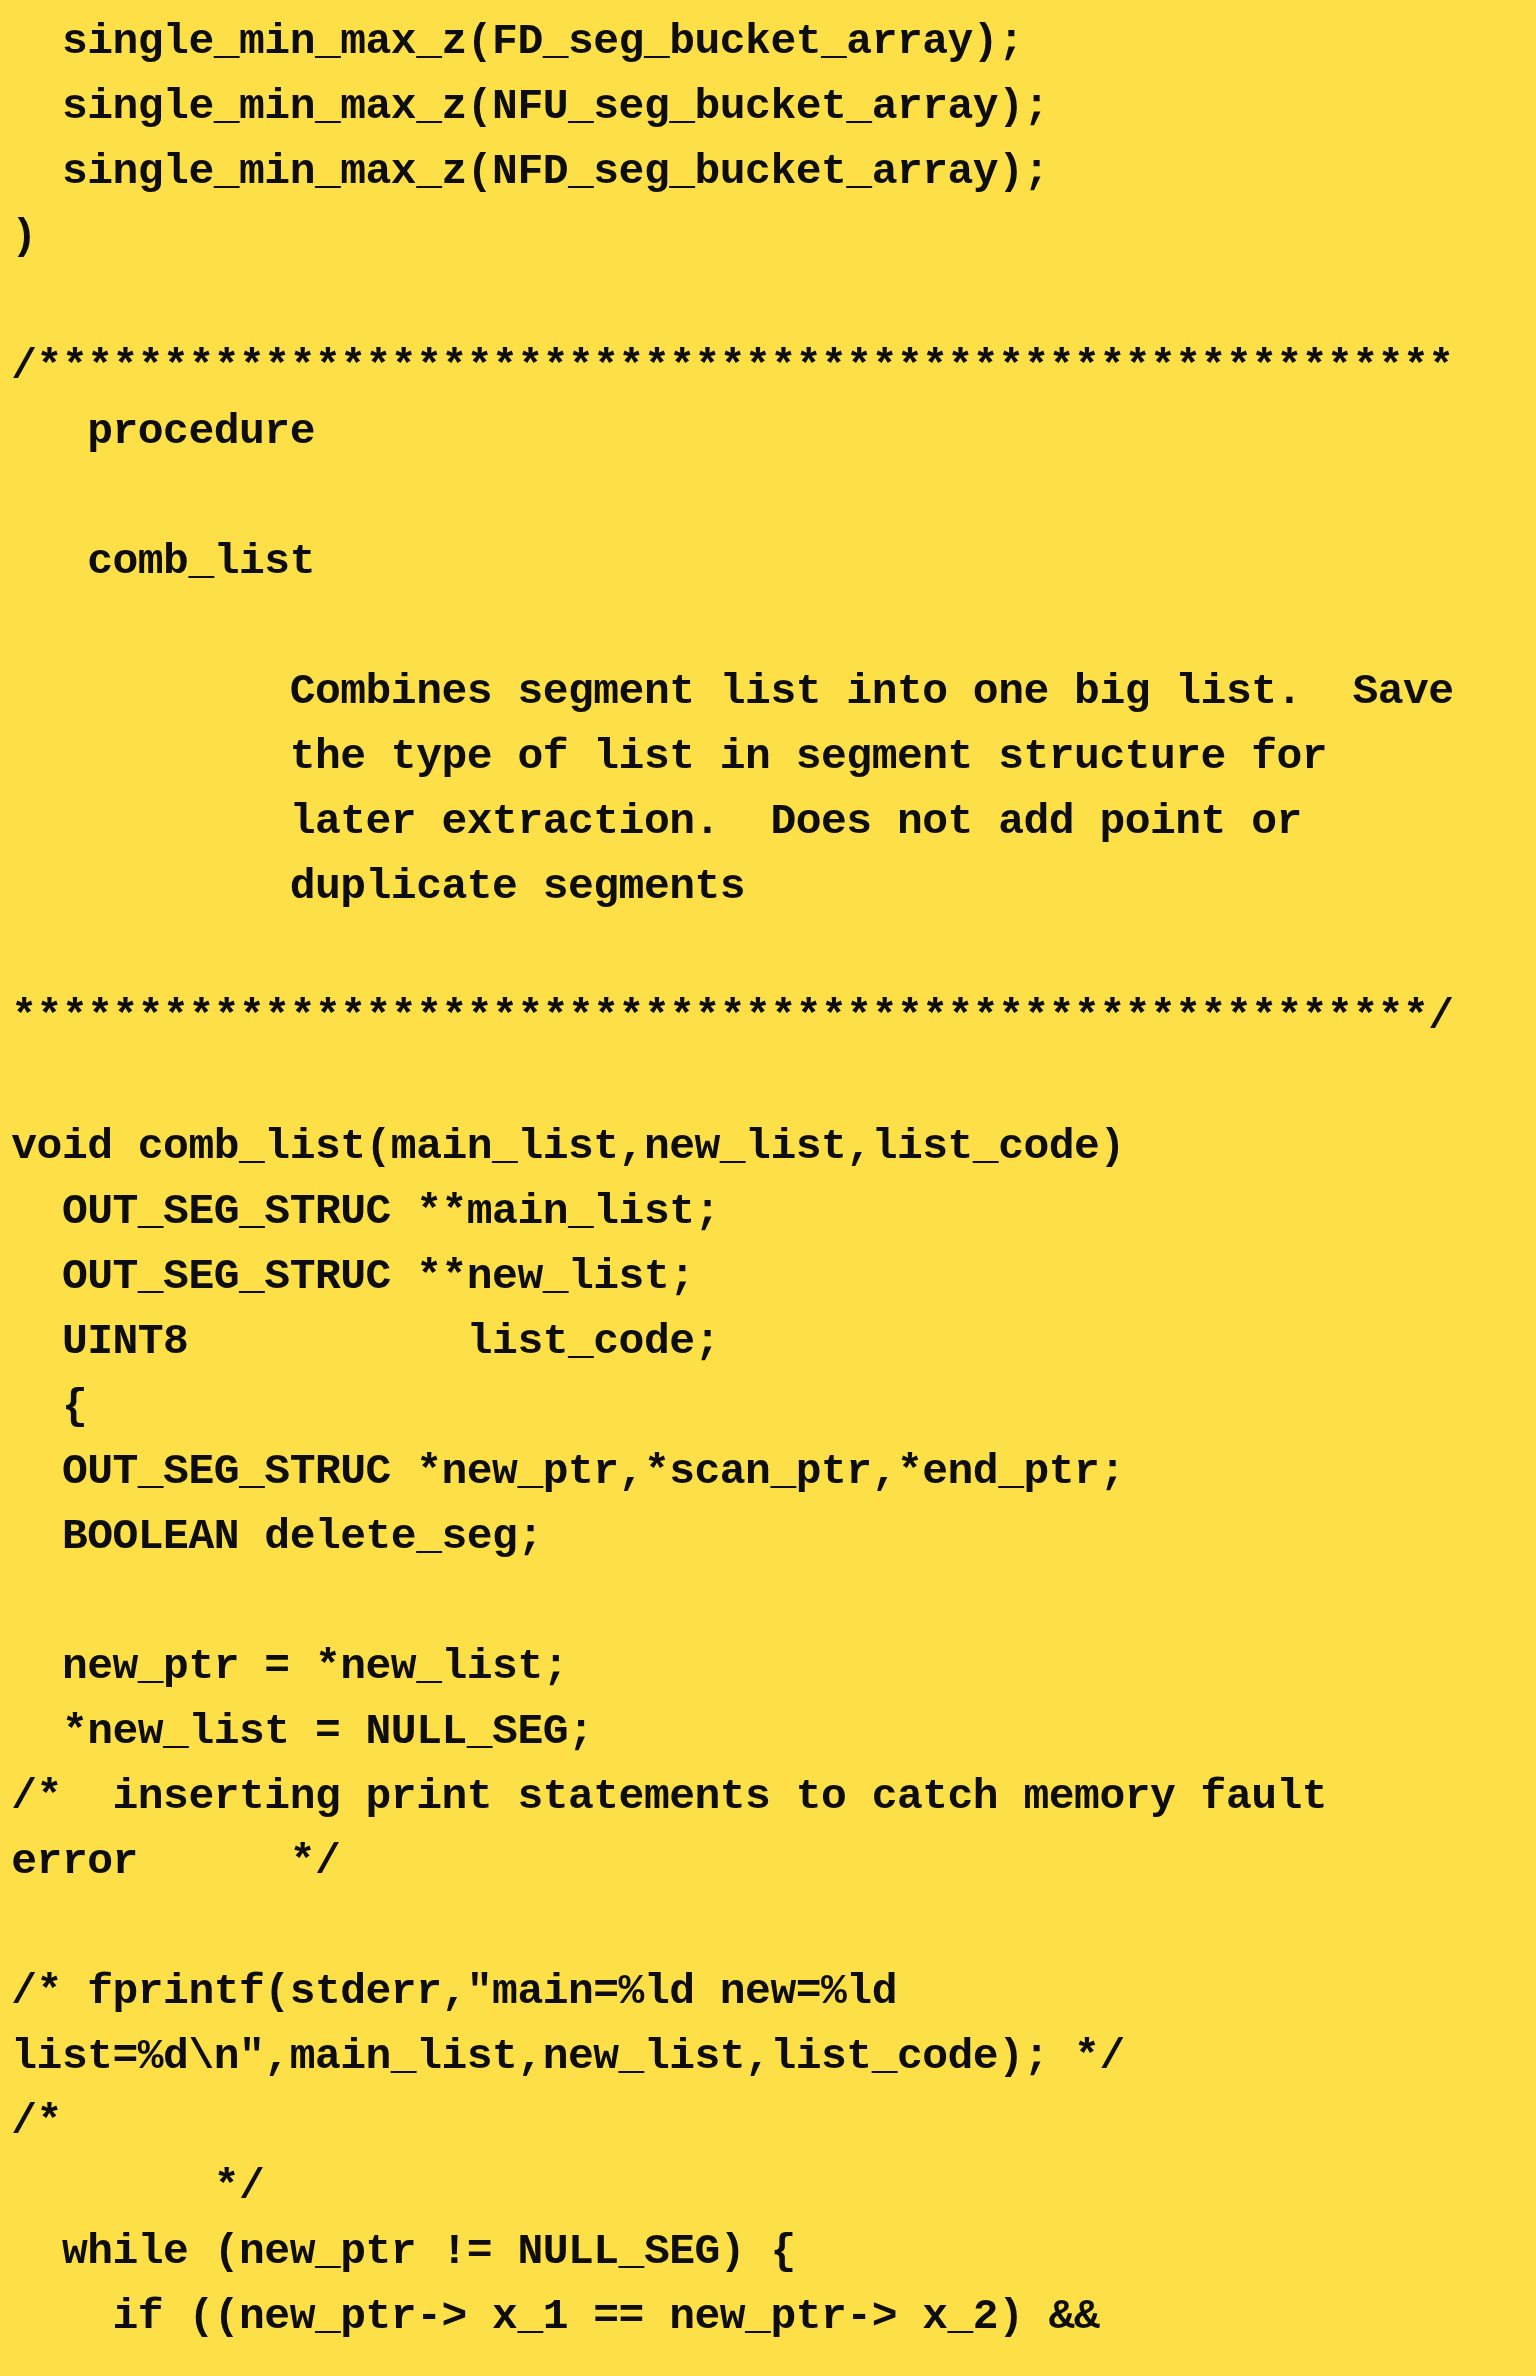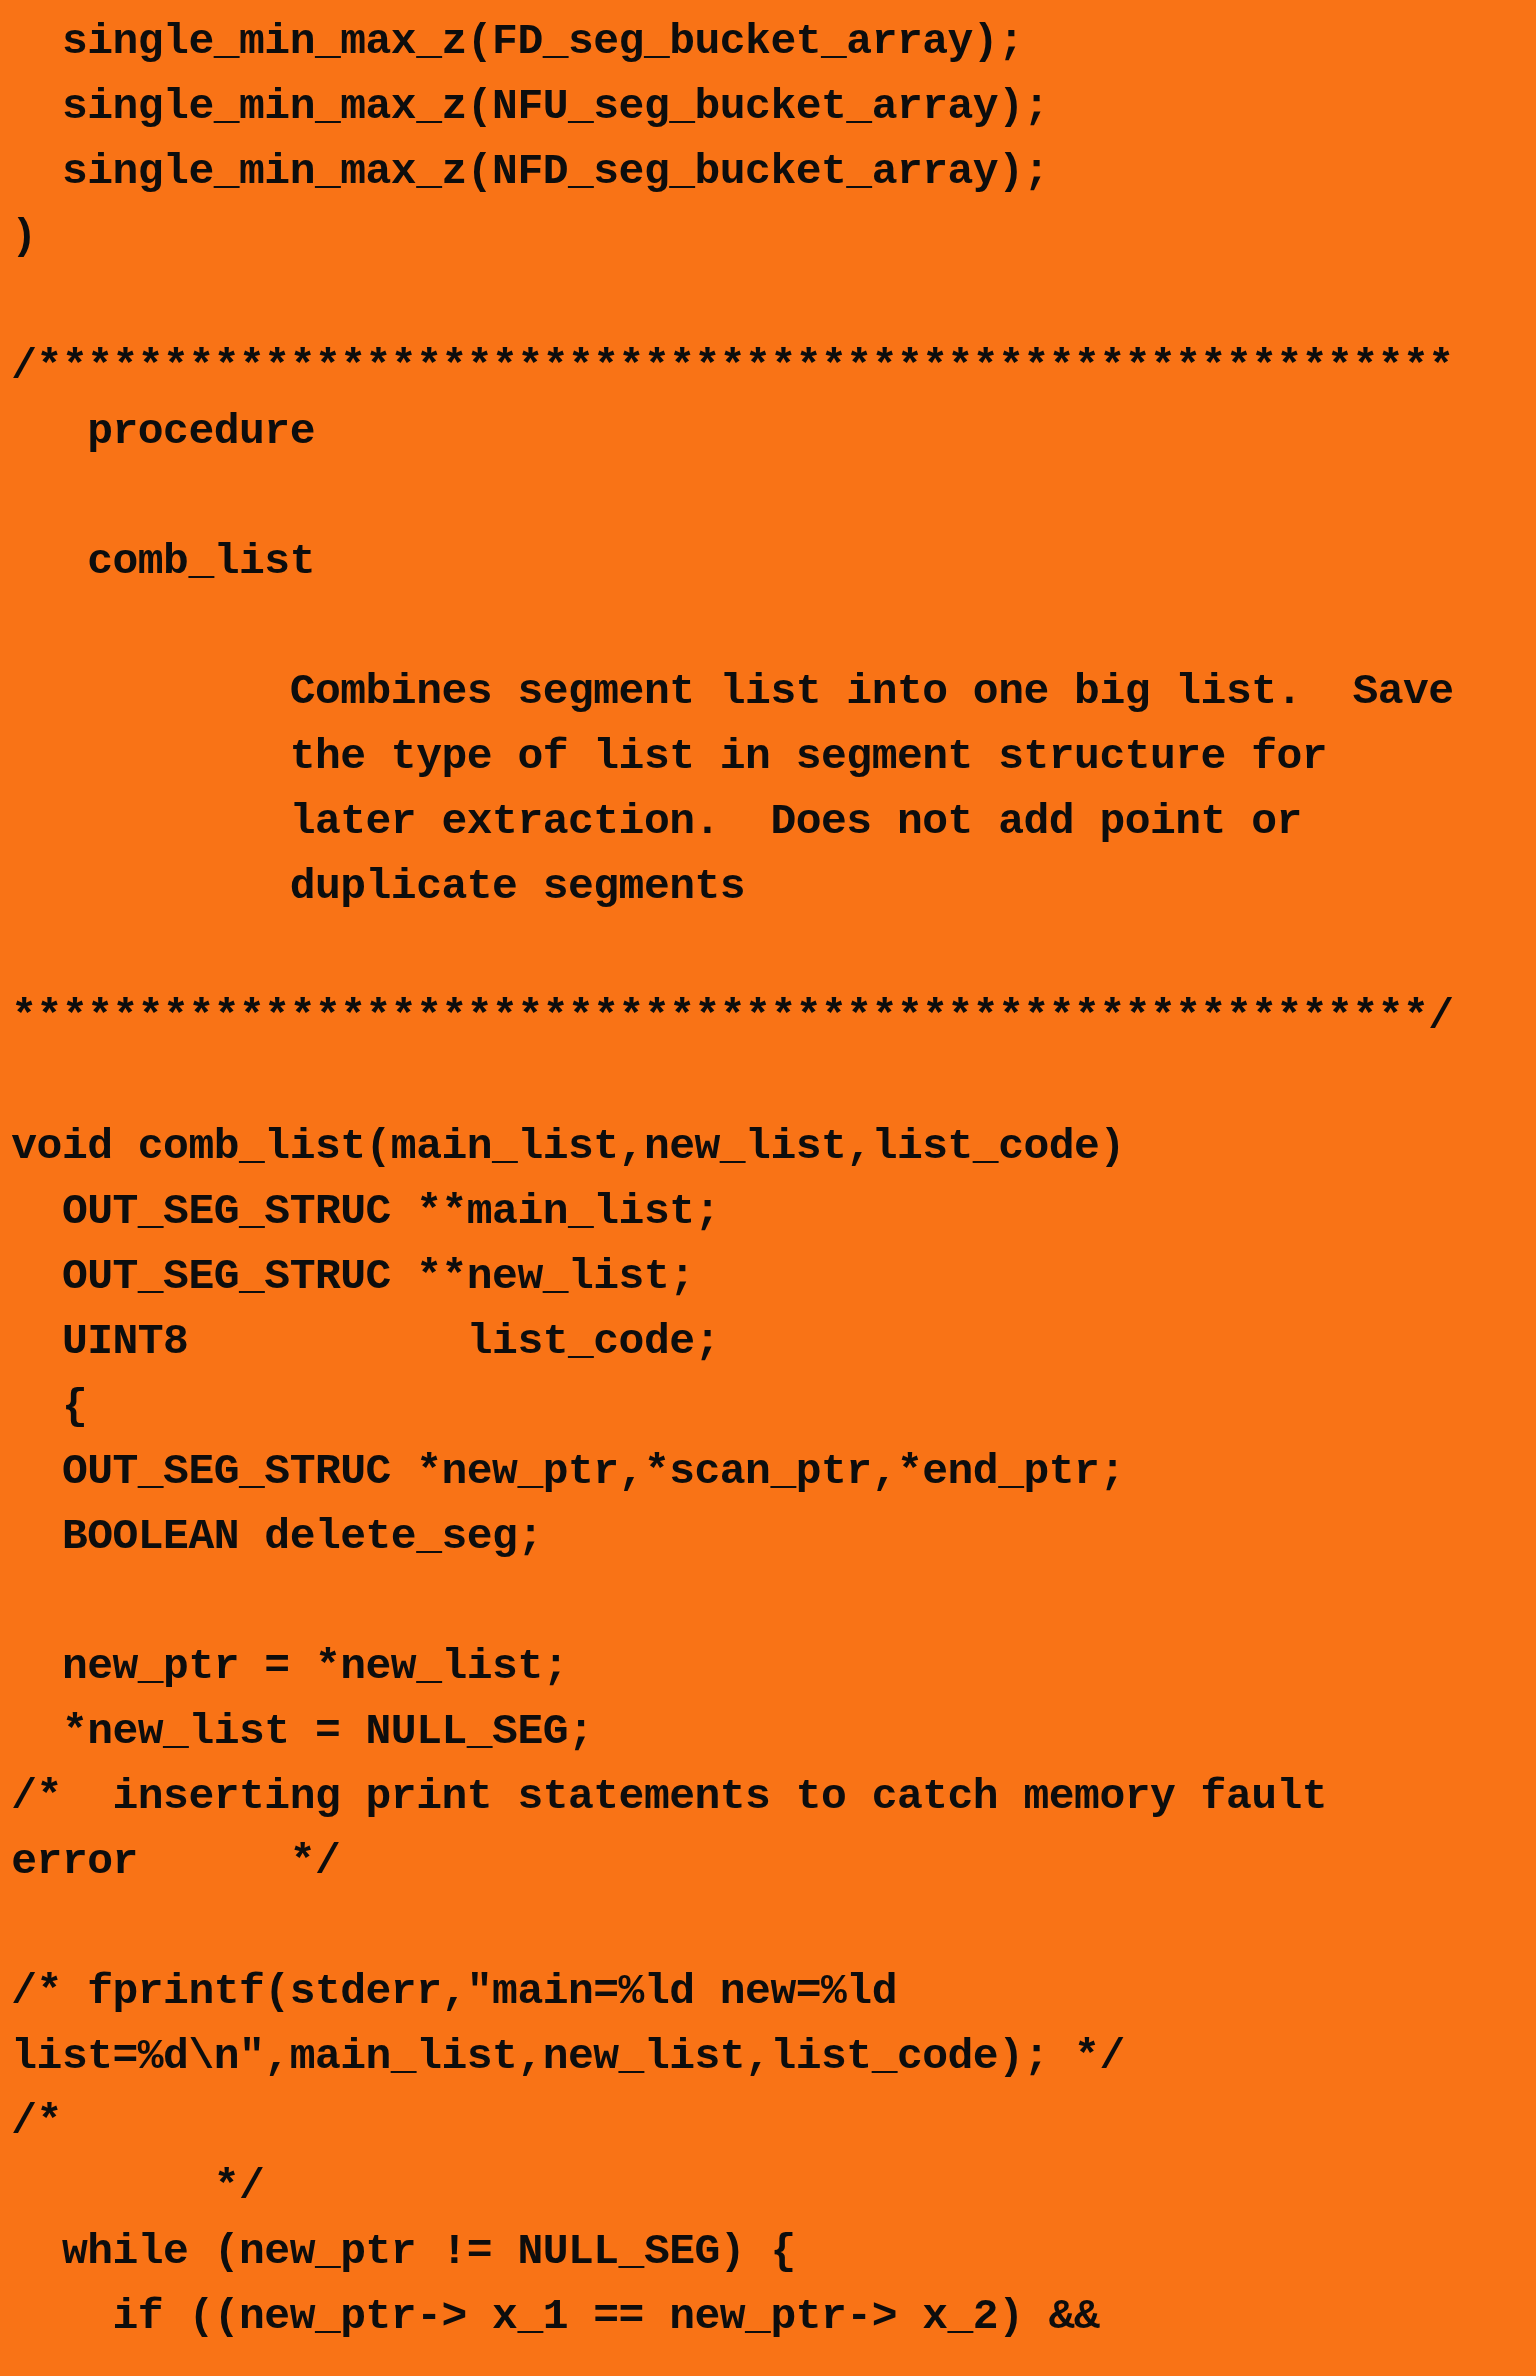--- a/index.html
+++ b/index.html
@@ -4,21 +4,21 @@
 <style>
   html, body {
     margin: 0;
     padding: 0;
     background: #ffffff;
   }
   .page {
     position: relative;
     width: 1537px;
     height: 2377px;
-    background: #f97316;
+    background: #fde047;
     overflow: hidden;
   }
   .code-listing {
     margin: 0;
     padding: 9.4px 0 0 11.3px;
     font-family: "Liberation Mono", "DejaVu Sans Mono", monospace;
     font-weight: bold;
     font-size: 43px;
     line-height: 65px;
     letter-spacing: -0.5px;

